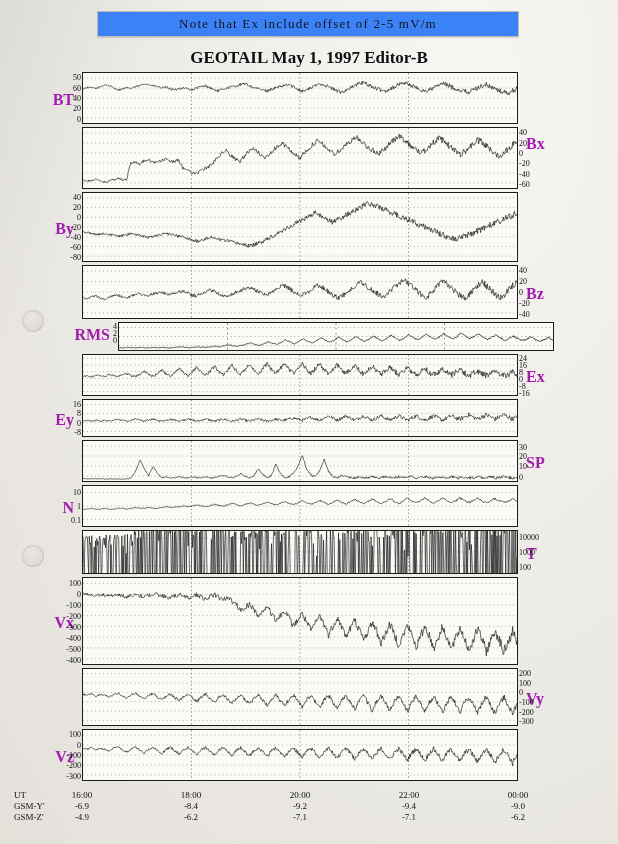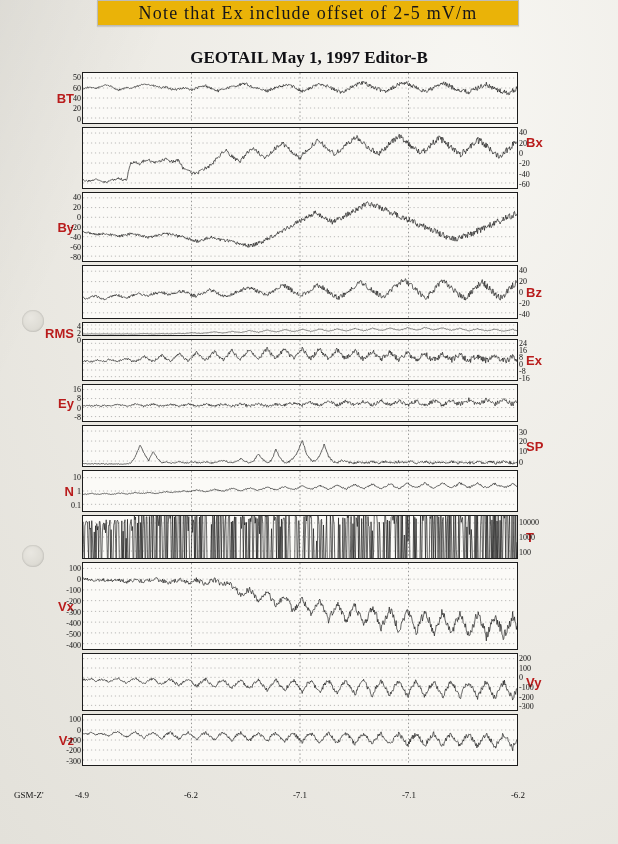--- a/index.html
+++ b/index.html
@@ -11,25 +11,25 @@
     overflow:hidden;
   }
   #sheet{
     position:absolute;left:0;top:0;width:618px;height:844px;
     background:
       linear-gradient(115deg, rgba(0,0,0,0.05) 0%, rgba(255,255,255,0.0) 18%),
       radial-gradient(ellipse at 75% 10%, #f7f6f2 0%, #eceae4 55%, #e3e1da 100%);
   }
   
   .note{
-    position:absolute;left:97px;top:0;width:420px;height:24px;
-    background:#eab308;
+    position:absolute;left:97px;top:11px;width:420px;height:24px;
+    background:#3b82f6;
     border:1px solid #bdbcb6;
     box-shadow:0 1px 1px rgba(0,0,0,0.12);
-    font-size:18px;
+    font-size:13px;
     letter-spacing:1.2px;
     display:flex;align-items:center;justify-content:center;
     color:#15151a;
     font-family:"Liberation Serif", serif;
   }
   .title{
     position:absolute;left:0;top:48px;width:618px;text-align:center;
     font-size:17px;font-weight:bold;color:#101014;
     font-family:"Liberation Serif", serif;
   }
@@ -39,24 +39,24 @@
     position:relative;
     width:436px;
     border:1px solid #1c1c1c;
     background:#fbfaf7;
     box-sizing:border-box;
     margin-bottom:3px;
   }
   .panel svg{display:block;width:100%;height:100%;}
   .lab{
     position:absolute;
-    font-size:13px;
+    font-size:16px;
     font-weight:bold;
-    color:#b91c1c;
-    font-family:Liberation Sans, sans-serif;
+    color:#a21caf;
+    font-family:Liberation Serif, serif;
     white-space:nowrap;
   }
   .lab.left{right:100%;margin-right:9px;}
   .lab.right{left:100%;margin-left:9px;}
   .ticks{
     position:absolute;
     font-size:8px;
     color:#111;
     font-family:"Liberation Serif", serif;
     line-height:1;
@@ -177,21 +177,21 @@
       </svg>
       <div class="lab right" style="top: 19px;">Bz</div>
       <div class="ticks right" style="top: 0px; height: 54px;">
         <div style="top: 1.4px;">40</div>
         <div style="top: 12.2px;">20</div>
         <div style="top: 23px;">0</div>
         <div style="top: 33.8px;">-20</div>
         <div style="top: 44.6px;">-40</div>
       </div>
     </div>
-    <div class="panel" style="height: 14px;">
+    <div class="panel" style="height: 29px; margin-left: 36px;">
       <svg viewBox="0 0 436 22" preserveAspectRatio="none">
         <line x1="109" x2="109" y1="0" y2="22" stroke="#555" stroke-width="0.6" stroke-dasharray="1.5 2.5"></line>
         <line x1="218" x2="218" y1="0" y2="22" stroke="#555" stroke-width="0.6" stroke-dasharray="1.5 2.5"></line>
         <line x1="327" x2="327" y1="0" y2="22" stroke="#555" stroke-width="0.6" stroke-dasharray="1.5 2.5"></line>
         <line x1="0" x2="436" y1="3.7" y2="3.7" stroke="#777" stroke-width="0.5" stroke-dasharray="1.2 2.8"></line>
         <line x1="0" x2="436" y1="11.0" y2="11.0" stroke="#777" stroke-width="0.5" stroke-dasharray="1.2 2.8"></line>
         <line x1="0" x2="436" y1="18.3" y2="18.3" stroke="#777" stroke-width="0.5" stroke-dasharray="1.2 2.8"></line>
         <path d="M0.0 20.1L0.6 20.3L1.3 20.1L1.9 20.2L2.5 20.2L3.1 20.4L3.8 20.3L4.4 20.3L5.0 20.3L5.7 20.2L6.3 19.9L6.9 20.1L7.5 20.1L8.2 20.0L8.8 19.7L9.4 19.9L10.1 19.8L10.7 20.1L11.3 19.9L12.0 20.3L12.6 20.2L13.2 20.1L13.8 20.0L14.5 20.1L15.1 20.3L15.7 20.2L16.4 20.4L17.0 20.1L17.6 20.3L18.2 20.1L18.9 20.1L19.5 20.1L20.1 20.1L20.8 19.9L21.4 19.9L22.0 19.9L22.6 20.0L23.3 19.9L23.9 20.1L24.5 19.9L25.2 20.2L25.8 20.3L26.4 20.2L27.1 20.2L27.7 20.4L28.3 20.2L28.9 20.4L29.6 20.2L30.2 20.2L30.8 20.2L31.5 20.1L32.1 19.9L32.7 20.2L33.3 20.2L34.0 19.8L34.6 20.0L35.2 20.0L35.9 20.1L36.5 20.1L37.1 19.7L37.7 20.2L38.4 20.1L39.0 20.4L39.6 20.0L40.3 20.3L40.9 20.3L41.5 20.1L42.2 19.8L42.8 19.9L43.4 19.9L44.0 19.8L44.7 19.7L45.3 20.0L45.9 20.2L46.6 20.0L47.2 20.2L47.8 20.2L48.4 20.4L49.1 20.2L49.7 20.4L50.3 20.2L51.0 20.2L51.6 20.4L52.2 20.3L52.8 20.3L53.5 20.1L54.1 20.2L54.7 20.1L55.4 19.8L56.0 20.1L56.6 20.0L57.3 19.9L57.9 19.5L58.5 19.5L59.1 19.7L59.8 19.7L60.4 19.4L61.0 19.6L61.7 19.4L62.3 19.6L62.9 19.5L63.5 19.4L64.2 19.8L64.8 19.5L65.4 19.9L66.1 19.9L66.7 19.9L67.3 20.1L67.9 19.7L68.6 20.2L69.2 20.1L69.8 20.1L70.5 20.0L71.1 20.4L71.7 20.2L72.4 19.9L73.0 20.0L73.6 19.7L74.2 19.7L74.9 19.9L75.5 19.7L76.1 19.8L76.8 19.8L77.4 19.4L78.0 19.6L78.6 19.2L79.3 19.5L79.9 19.6L80.5 19.5L81.2 19.7L81.8 19.9L82.4 19.6L83.0 19.8L83.7 19.6L84.3 19.6L84.9 19.5L85.6 19.8L86.2 20.1L86.8 19.7L87.5 19.9L88.1 19.9L88.7 19.7L89.3 20.0L90.0 19.4L90.6 19.7L91.2 19.6L91.9 19.4L92.5 19.3L93.1 19.4L93.7 19.3L94.4 19.2L95.0 18.9L95.6 18.9L96.3 18.9L96.9 19.0L97.5 19.2L98.1 18.9L98.8 19.4L99.4 19.2L100.0 19.3L100.7 19.1L101.3 19.4L101.9 19.6L102.6 19.2L103.2 19.0L103.8 18.7L104.4 18.9L105.1 18.6L105.7 18.7L106.3 18.5L107.0 18.2L107.6 18.0L108.2 18.0L108.8 18.0L109.5 18.1L110.1 17.9L110.7 18.2L111.4 18.1L112.0 17.9L112.6 18.0L113.2 18.1L113.9 18.7L114.5 18.8L115.1 18.8L115.8 18.4L116.4 18.9L117.0 18.8L117.7 19.1L118.3 19.1L118.9 18.9L119.5 18.6L120.2 19.0L120.8 18.7L121.4 18.2L122.1 18.3L122.7 18.1L123.3 18.2L123.9 18.2L124.6 18.2L125.2 17.9L125.8 17.9L126.5 17.8L127.1 17.3L127.7 17.1L128.3 16.9L129.0 16.7L129.6 17.1L130.2 16.8L130.9 16.4L131.5 16.2L132.1 16.1L132.8 16.2L133.4 16.5L134.0 16.4L134.6 16.9L135.3 17.1L135.9 17.4L136.5 17.7L137.2 17.4L137.8 17.3L138.4 18.0L139.0 18.1L139.7 18.1L140.3 18.4L140.9 18.2L141.6 17.9L142.2 17.9L142.8 17.9L143.4 17.7L144.1 17.4L144.7 17.1L145.3 17.0L146.0 16.6L146.6 16.4L147.2 16.3L147.8 16.4L148.5 16.2L149.1 15.4L149.7 15.1L150.4 15.3L151.0 15.6L151.6 15.7L152.3 16.4L152.9 16.1L153.5 16.6L154.1 16.6L154.8 17.0L155.4 16.5L156.0 16.6L156.7 17.1L157.3 16.8L157.9 17.2L158.5 17.6L159.2 17.4L159.8 16.9L160.4 16.5L161.1 16.3L161.7 16.3L162.3 16.2L162.9 15.5L163.6 15.8L164.2 15.5L164.8 15.0L165.5 14.4L166.1 14.0L166.7 13.8L167.4 13.6L168.0 14.0L168.6 14.6L169.2 14.8L169.9 14.5L170.5 14.7L171.1 15.5L171.8 15.3L172.4 15.3L173.0 15.6L173.6 15.9L174.3 16.7L174.9 16.2L175.5 16.6L176.2 17.4L176.8 16.7L177.4 16.4L178.0 16.3L178.7 15.8L179.3 15.9L179.9 15.5L180.6 15.2L181.2 14.4L181.8 14.6L182.5 14.2L183.1 13.5L183.7 13.6L184.3 13.3L185.0 12.8L185.6 13.0L186.2 13.1L186.9 13.5L187.5 14.3L188.1 14.2L188.7 14.6L189.4 15.0L190.0 14.9L190.6 15.0L191.3 15.3L191.9 15.7L192.5 15.4L193.1 15.9L193.8 16.1L194.4 16.4L195.0 15.8L195.7 15.6L196.3 15.5L196.9 15.1L197.6 15.0L198.2 14.6L198.8 14.0L199.4 14.3L200.1 13.2L200.7 13.5L201.3 13.0L202.0 12.2L202.6 12.2L203.2 12.3L203.8 12.3L204.5 12.6L205.1 12.8L205.7 13.1L206.4 13.3L207.0 14.2L207.6 14.3L208.2 14.1L208.9 14.5L209.5 15.2L210.1 14.9L210.8 15.5L211.4 15.4L212.0 15.7L212.7 15.0L213.3 15.2L213.9 14.7L214.5 14.3L215.2 14.6L215.8 14.6L216.4 14.0L217.1 13.6L217.7 13.0L218.3 13.0L218.9 12.1L219.6 12.0L220.2 11.7L220.8 11.5L221.5 11.6L222.1 12.5L222.7 12.3L223.3 12.8L224.0 13.0L224.6 13.7L225.2 14.1L225.9 13.7L226.5 14.3L227.1 14.7L227.8 14.5L228.4 15.5L229.0 15.7L229.6 15.0L230.3 15.1L230.9 14.6L231.5 14.3L232.2 14.4L232.8 14.2L233.4 13.4L234.0 13.1L234.7 13.1L235.3 12.5L235.9 12.2L236.6 11.4L237.2 11.7L237.8 11.2L238.4 11.3L239.1 11.4L239.7 11.6L240.3 12.0L241.0 12.1L241.6 12.9L242.2 13.5L242.9 13.7L243.5 13.4L244.1 13.4L244.7 14.4L245.4 14.3L246.0 15.1L246.6 14.9L247.3 14.7L247.9 14.5L248.5 14.1L249.1 13.8L249.8 14.0L250.4 13.2L251.0 13.6L251.7 13.4L252.3 12.2L252.9 12.1L253.5 11.9L254.2 11.7L254.8 10.8L255.4 10.6L256.1 11.1L256.7 11.5L257.3 11.0L258.0 12.2L258.6 12.3L259.2 11.9L259.8 12.9L260.5 13.0L261.1 13.3L261.7 13.6L262.4 13.5L263.0 14.2L263.6 14.4L264.2 14.4L264.9 14.6L265.5 14.1L266.1 13.9L266.8 13.8L267.4 13.2L268.0 12.8L268.6 12.9L269.3 12.8L269.9 11.9L270.5 11.7L271.2 11.0L271.8 11.1L272.4 9.9L273.1 10.2L273.7 9.8L274.3 10.8L274.9 11.0L275.6 10.8L276.2 11.9L276.8 11.8L277.5 11.9L278.1 12.4L278.7 12.8L279.3 13.0L280.0 13.1L280.6 13.5L281.2 13.6L281.9 14.6L282.5 13.7L283.1 13.7L283.7 13.9L284.4 13.2L285.0 12.6L285.6 13.2L286.3 12.5L286.9 11.7L287.5 11.8L288.2 11.2L288.8 10.7L289.4 10.7L290.0 10.3L290.7 9.1L291.3 10.0L291.9 9.9L292.6 10.4L293.2 10.6L293.8 10.9L294.4 11.5L295.1 11.5L295.7 11.7L296.3 12.1L297.0 13.1L297.6 12.5L298.2 13.5L298.8 13.1L299.5 13.3L300.1 13.1L300.7 13.7L301.4 12.9L302.0 12.9L302.6 12.7L303.2 12.4L303.9 12.2L304.5 11.3L305.1 10.8L305.8 10.6L306.4 10.3L307.0 10.1L307.7 9.5L308.3 9.3L308.9 9.2L309.5 9.6L310.2 9.9L310.8 10.3L311.4 10.3L312.1 11.4L312.7 11.1L313.3 11.6L313.9 12.0L314.6 12.5L315.2 12.2L315.8 12.4L316.5 12.6L317.1 12.9L317.7 12.7L318.3 13.3L319.0 12.6L319.6 12.2L320.2 11.9L320.9 12.3L321.5 12.2L322.1 10.8L322.8 10.4L323.4 10.7L324.0 10.3L324.6 9.6L325.3 8.9L325.9 8.2L326.5 9.2L327.2 9.6L327.8 9.4L328.4 9.6L329.0 10.4L329.7 10.8L330.3 10.6L330.9 10.8L331.6 11.7L332.2 11.9L332.8 11.7L333.4 12.4L334.1 12.5L334.7 12.7L335.3 12.7L336.0 12.7L336.6 12.5L337.2 12.3L337.9 11.7L338.5 11.8L339.1 11.8L339.7 11.5L340.4 10.1L341.0 9.8L341.6 9.7L342.3 8.6L342.9 8.1L343.5 8.4L344.1 8.9L344.8 8.5L345.4 8.7L346.0 9.5L346.7 9.5L347.3 10.0L347.9 10.0L348.5 10.6L349.2 11.7L349.8 11.4L350.4 11.6L351.1 12.4L351.7 12.2L352.3 13.1L353.0 12.2L353.6 11.6L354.2 11.9L354.8 11.3L355.5 12.0L356.1 10.7L356.7 11.2L357.4 10.8L358.0 10.2L358.6 9.7L359.2 9.6L359.9 9.4L360.5 8.9L361.1 9.2L361.8 9.3L362.4 9.2L363.0 10.1L363.6 10.5L364.3 10.4L364.9 11.2L365.5 11.8L366.2 11.2L366.8 11.7L367.4 11.9L368.1 13.0L368.7 12.4L369.3 12.9L369.9 13.6L370.6 13.6L371.2 12.6L371.8 12.2L372.5 13.0L373.1 12.6L373.7 12.0L374.3 11.7L375.0 10.9L375.6 10.9L376.2 11.0L376.9 11.2L377.5 10.2L378.1 9.5L378.7 9.8L379.4 9.9L380.0 10.2L380.6 10.5L381.3 11.6L381.9 11.4L382.5 12.1L383.2 12.4L383.8 11.9L384.4 13.2L385.0 12.5L385.7 13.7L386.3 14.1L386.9 14.5L387.6 14.2L388.2 14.6L388.8 14.0L389.4 13.7L390.1 13.6L390.7 12.9L391.3 12.9L392.0 12.0L392.6 11.8L393.2 12.4L393.8 11.8L394.5 11.6L395.1 11.0L395.7 11.1L396.4 10.2L397.0 11.6L397.6 10.8L398.3 12.2L398.9 12.4L399.5 11.8L400.1 13.0L400.8 12.4L401.4 12.8L402.0 12.8L402.7 13.4L403.3 14.3L403.9 13.5L404.5 13.9L405.2 14.0L405.8 13.8L406.4 14.4L407.1 13.3L407.7 14.0L408.3 14.0L408.9 13.0L409.6 13.6L410.2 13.3L410.8 12.1L411.5 12.8L412.1 11.5L412.7 11.4L413.4 11.4L414.0 11.4L414.6 11.8L415.2 11.6L415.9 12.1L416.5 12.7L417.1 12.7L417.8 12.7L418.4 14.0L419.0 14.0L419.6 13.5L420.3 14.6L420.9 14.8L421.5 14.5L422.2 14.9L422.8 14.8L423.4 14.8L424.0 14.0L424.7 14.5L425.3 14.7L425.9 13.3L426.6 13.8L427.2 13.1L427.8 13.8L428.5 13.3L429.1 13.4L429.7 12.1L430.3 12.2L431.0 12.2L431.6 11.2L432.2 11.7L432.9 12.9L433.5 13.3L434.1 12.8L434.7 13.6L435.4 13.9L436 13.8" fill="none" stroke="#111" stroke-width="0.65"></path>
       </svg>
       <div class="lab left" style="top: 3px;">RMS</div>
@@ -363,20 +363,36 @@
         <div style="top: 1.2px;">100</div>
         <div style="top: 11.6px;">0</div>
         <div style="top: 22px;">-100</div>
         <div style="top: 32.4px;">-200</div>
         <div style="top: 42.8px;">-300</div>
       </div>
     </div>
   </div>
 
 <div id="foot">
+  <div class="row">
+    <span class="rl">UT</span>
+  <span class="cell" style="left: 45px;">16:00</span>
+      <span class="cell" style="left: 154px;">18:00</span>
+      <span class="cell" style="left: 263px;">20:00</span>
+      <span class="cell" style="left: 372px;">22:00</span>
+      <span class="cell" style="left: 481px;">00:00</span>
+    </div>
+    <div class="row">
+      <span class="rl">GSM-Y'</span>
+      <span class="cell" style="left: 45px;">-6.9</span>
+      <span class="cell" style="left: 154px;">-8.4</span>
+      <span class="cell" style="left: 263px;">-9.2</span>
+      <span class="cell" style="left: 372px;">-9.4</span>
+      <span class="cell" style="left: 481px;">-9.0</span>
+    </div>
     <div class="row">
       <span class="rl">GSM-Z'</span>
       <span class="cell" style="left: 45px;">-4.9</span>
       <span class="cell" style="left: 154px;">-6.2</span>
       <span class="cell" style="left: 263px;">-7.1</span>
       <span class="cell" style="left: 372px;">-7.1</span>
       <span class="cell" style="left: 481px;">-6.2</span>
     </div>
   </div>
 

